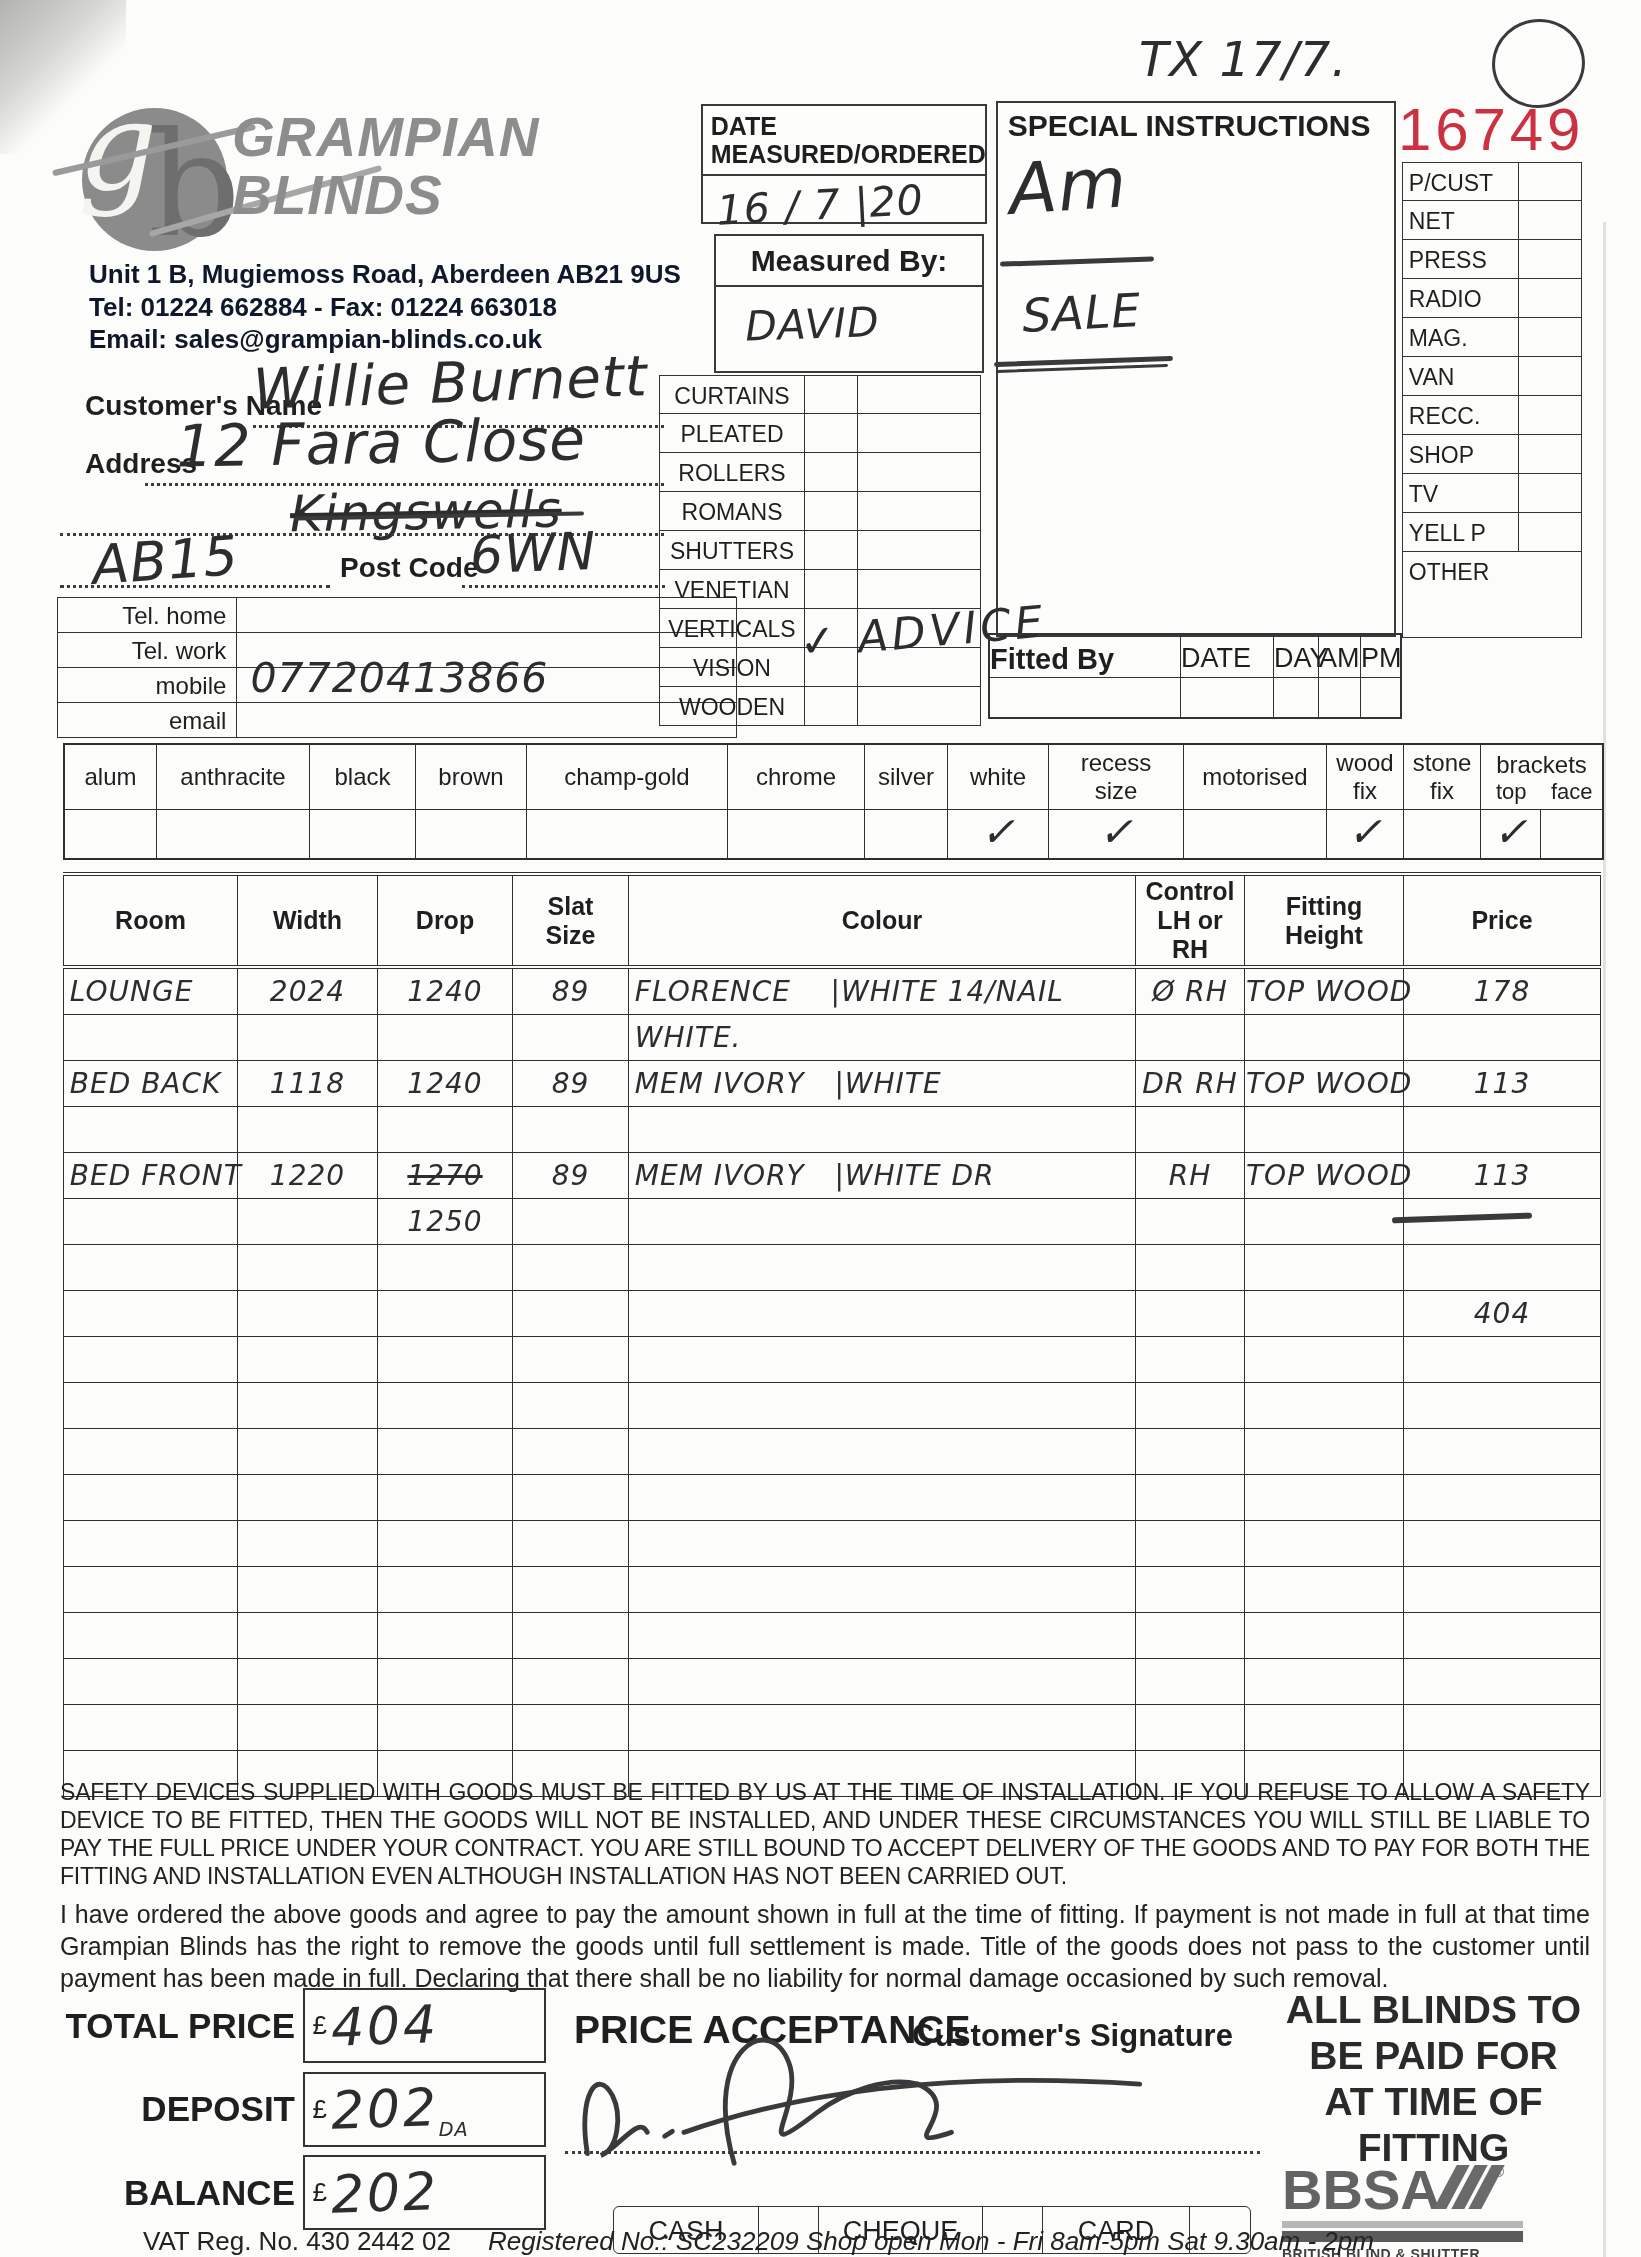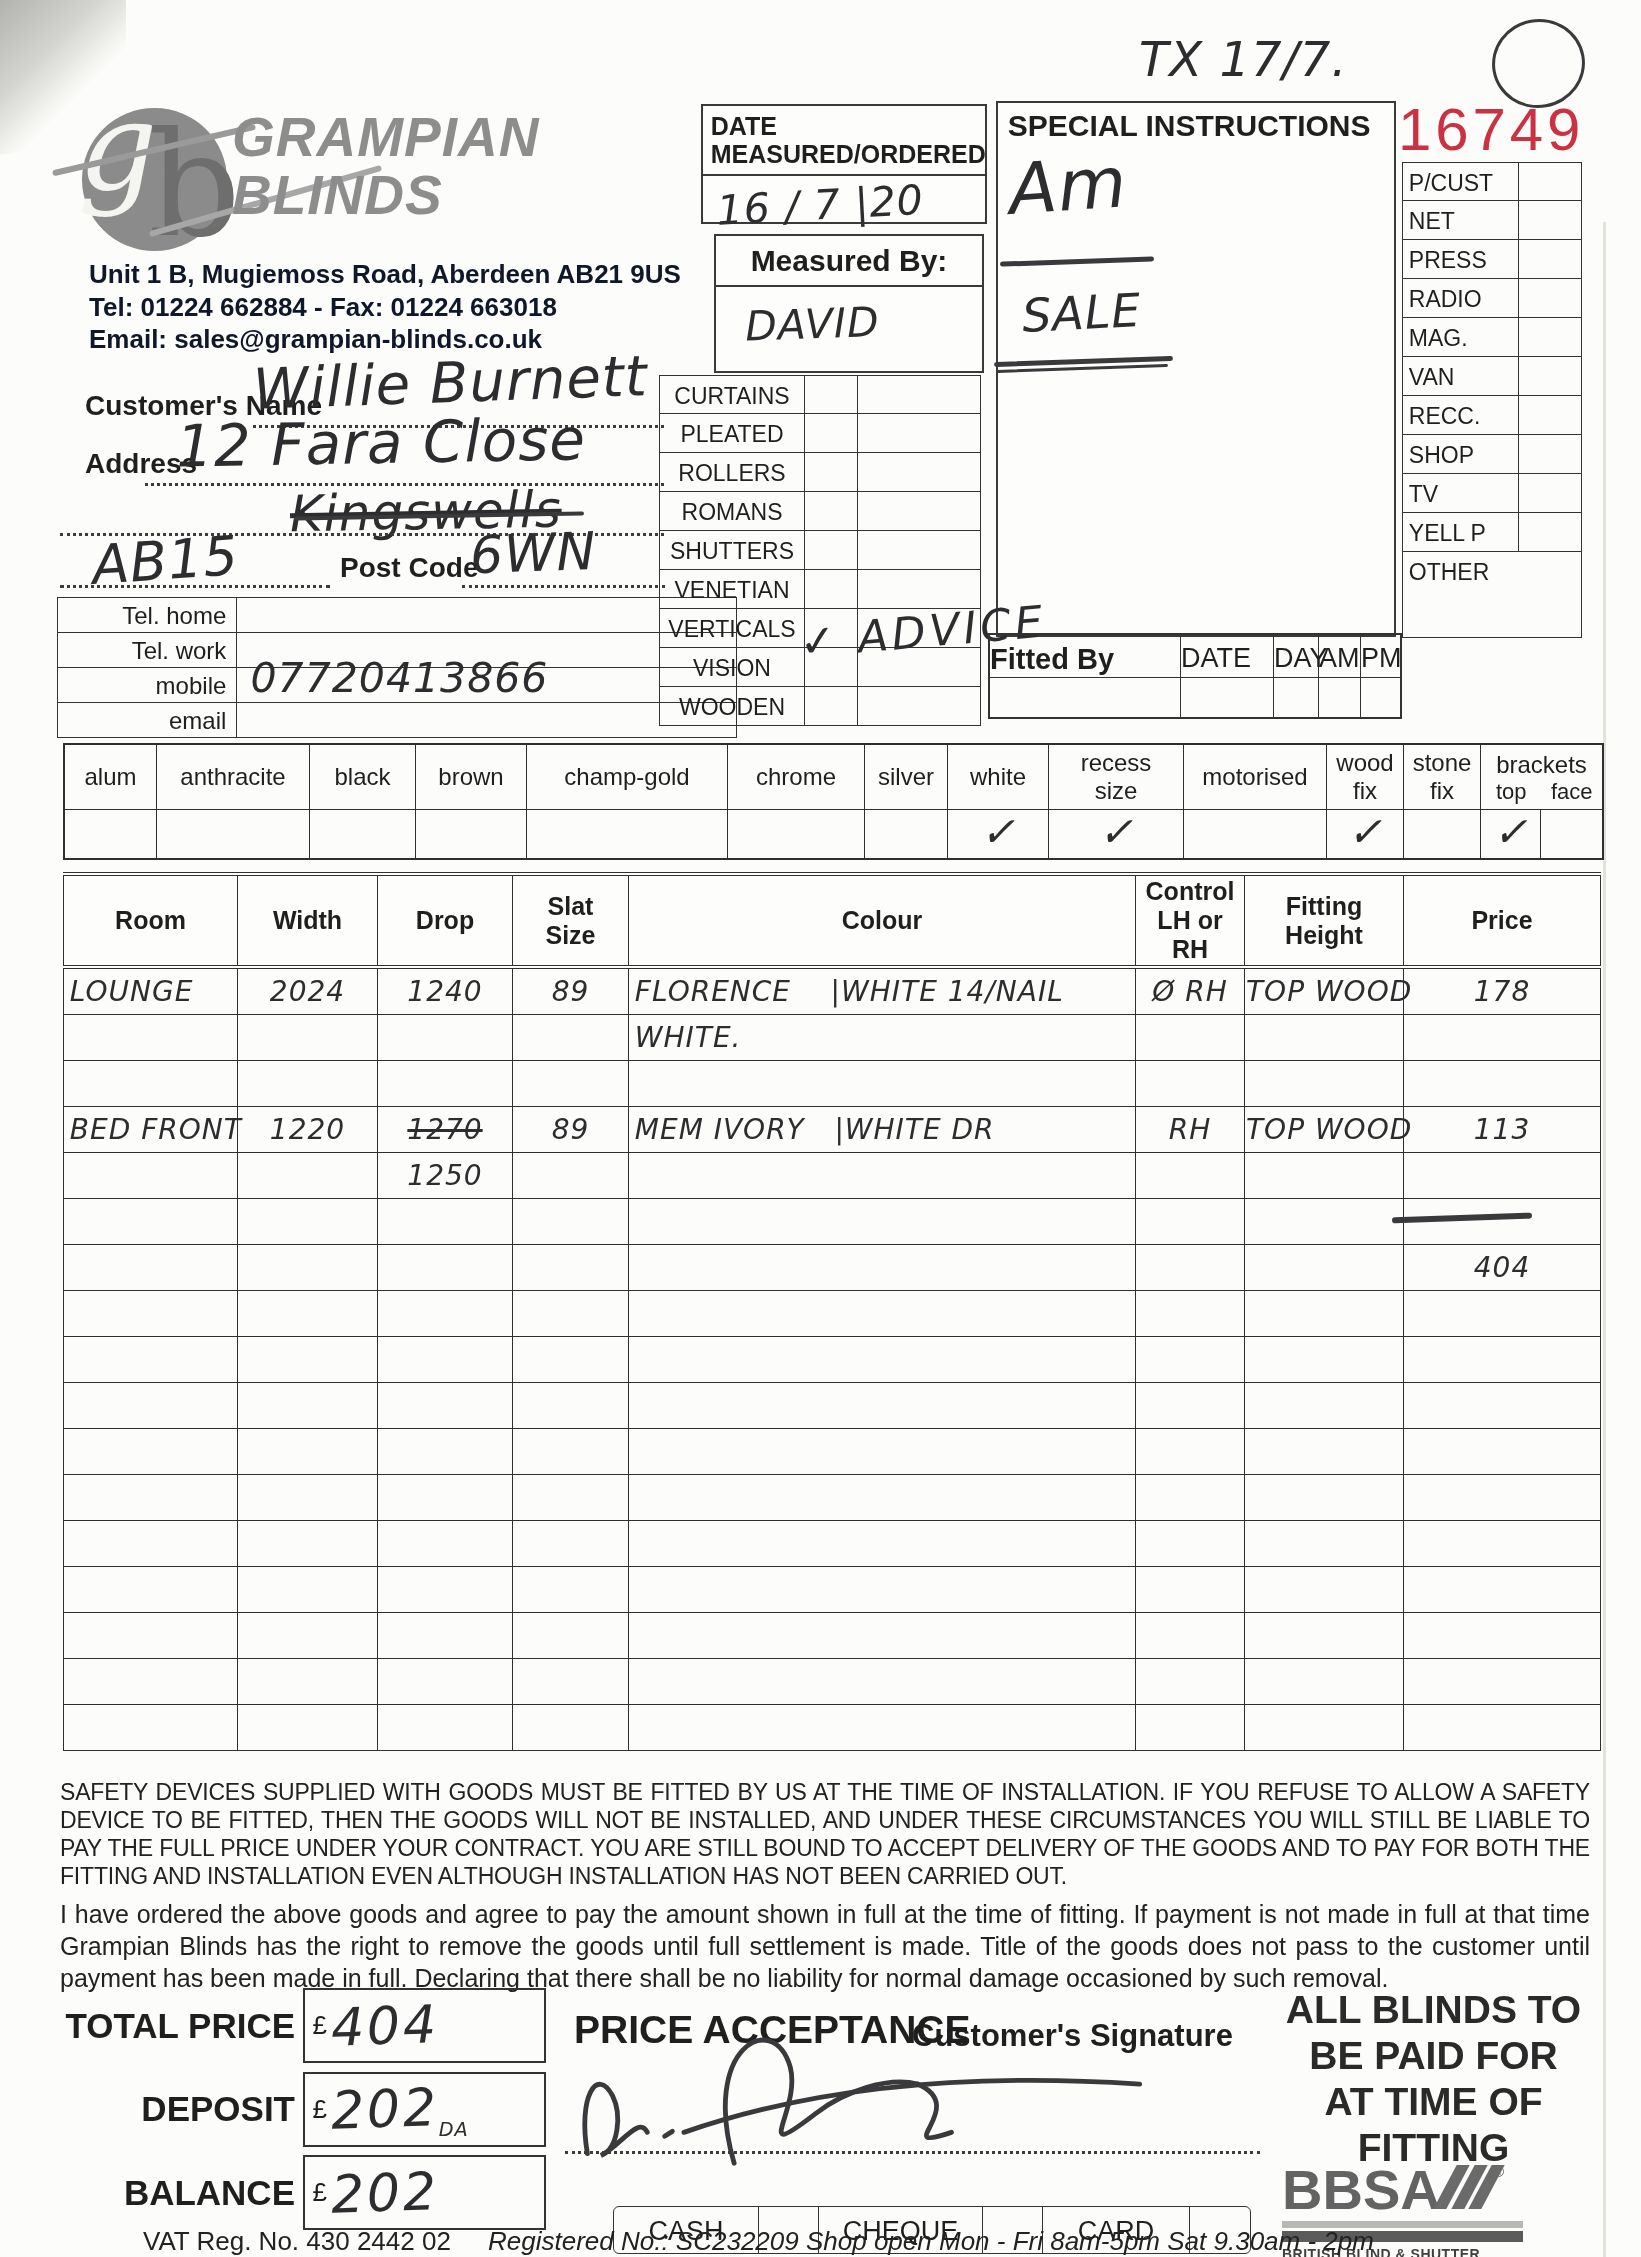--- a/index.html
+++ b/index.html
@@ -389,20 +389,30 @@
             <td class="l hw"></td>
             <td class="c hw"></td>
             <td class="c hw"></td>
             <td class="c hw"></td>
             <td class="l hw">WHITE.</td>
             <td class="c hw"></td>
             <td class="c hw"></td>
             <td class="c hw"></td>
           </tr>
           <tr>
+            <td class="l hw">BED BACK</td>
+            <td class="c hw">1118</td>
+            <td class="c hw">1240</td>
+            <td class="c hw">89</td>
+            <td class="l hw">MEM IVORY   |WHITE</td>
+            <td class="c hw">DR RH</td>
+            <td class="c hw">TOP WOOD</td>
+            <td class="c hw">113</td>
+          </tr>
+          <tr>
             <td class="l hw"></td>
             <td class="c hw"></td>
             <td class="c hw"></td>
             <td class="c hw"></td>
             <td class="l hw"></td>
             <td class="c hw"></td>
             <td class="c hw"></td>
             <td class="c hw"></td>
           </tr>
           <tr>

